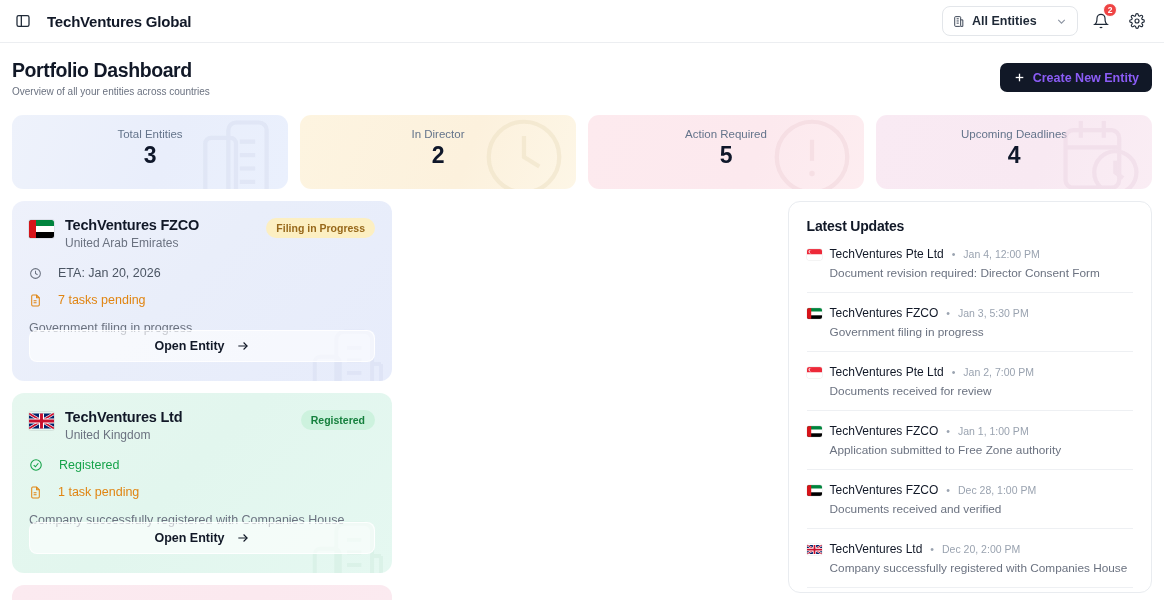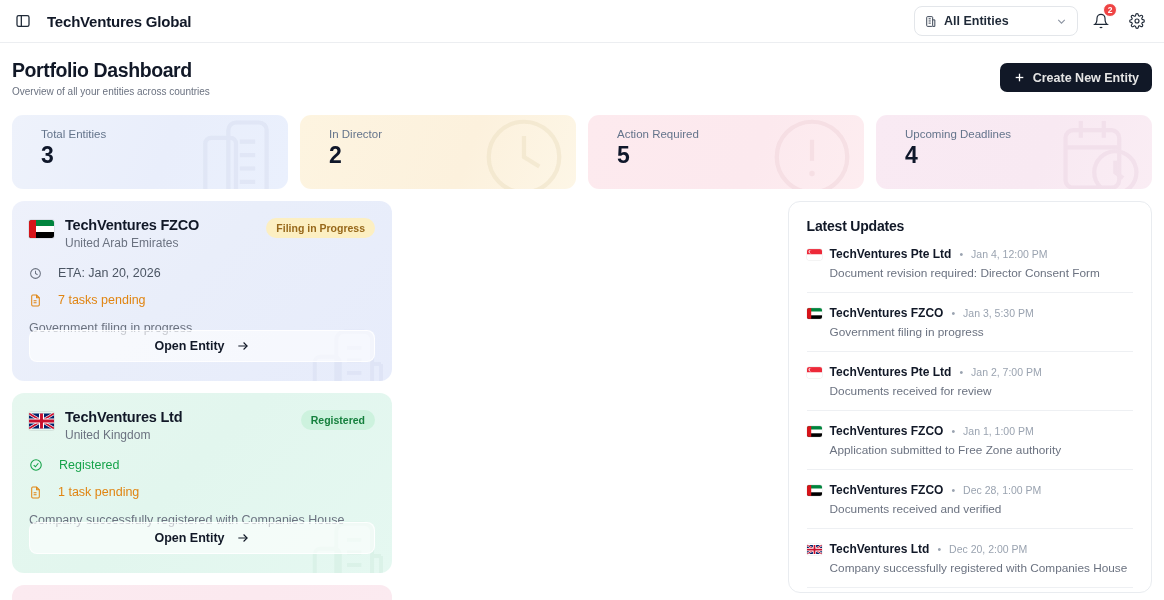--- a/index.html
+++ b/index.html
@@ -19,51 +19,52 @@
     border-bottom:1px solid #eceef1;
     background:#fff;
   }
   .panel-toggle{
     width:30px;height:30px;display:flex;align-items:center;justify-content:center;
     border-radius:6px;cursor:pointer;
   }
   .brand{ font-size:15px; font-weight:700; letter-spacing:-0.2px; margin-left:9px; color:#111827;}
   .topbar-right{ margin-left:auto; display:flex; align-items:center; gap:10px; }
   .entity-select{
-    width:164px;height:30px;border:1px solid #e3e6ea;border-radius:8px;
+    width:136px;height:30px;border:1px solid #e3e6ea;border-radius:8px;
     display:flex;align-items:center;gap:7px;padding:0 9px;background:#fff;cursor:pointer;
     font-size:12.5px;font-weight:600;color:#1f2937;
   }
   .entity-select .chev{ margin-left:auto; }
   .icon-btn{ position:relative;width:26px;height:26px;display:flex;align-items:center;justify-content:center;cursor:pointer;border-radius:6px;}
   .badge-dot{
     position:absolute; top:-5px; right:-3px;
     background:#ef4444;color:#fff;font-size:8.5px;font-weight:700;
     min-width:14px;height:14px;border-radius:8px;
     display:flex;align-items:center;justify-content:center;
     border:1.5px solid #fff;
   }
 
   
   .page-head{ padding:16px 12px 0 12px; display:flex; align-items:flex-start; }
   .page-title{ font-size:19.5px; font-weight:700; letter-spacing:-0.4px; color:#111827; }
   .page-sub{ font-size:10px; color:#6b7280; margin-top:4px; }
   .create-btn{
     margin-left:auto; margin-top:4px;
-    height:29px; background:#111827; color:#e5e5e5;
+    height:29px; background:#111827; color:#8b5cf6;
     border-radius:7px; display:flex; align-items:center; gap:7px;
     padding:0 13px; font-size:12.5px; font-weight:600; cursor:pointer;
     border:none;
   }
 
   
   .stats{ display:flex; gap:12px; padding:18px 12px 0 12px; }
   .stat{
     flex:1 1 0; height:74px; border-radius:11px; position:relative; overflow:hidden;
-    padding:13px 29px;
+    padding:13px 22px;
+    text-align:center;
   }
   .stat-label{ font-size:11.5px; color:#64748b; font-weight:400; }
   .stat-value{ font-size:23px; font-weight:700; color:#0f172a; margin-top:2px; letter-spacing:-0.5px; }
   .stat .deco{ position:absolute; right:6px; bottom:-14px; opacity:.5; }
   .stat-blue  { background:linear-gradient(110deg,#eef2fb 0%,#e9eefb 55%,#eaf0fd 100%); }
   .stat-amber { background:linear-gradient(110deg,#fdf4e0 0%,#fcf1dd 60%,#fdf6e6 100%); }
   .stat-rose  { background:linear-gradient(110deg,#fdeaee 0%,#fce9ee 60%,#fdedf0 100%); }
   .stat-pink  { background:linear-gradient(110deg,#f9eaf3 0%,#f8e9f2 60%,#faedf4 100%); }
 
   
@@ -111,21 +112,21 @@
     width:368px; border:1px solid #e9ecf0; border-radius:12px; background:#fff;
     padding:16px 18px 0 18px; height:392px; overflow:hidden;
   }
   .up-title{ font-size:14px; font-weight:700; color:#111827; letter-spacing:-0.2px; }
   .up-item{ padding:13px 0 12px 0; border-bottom:1px solid #eef0f3; }
   .up-item:first-of-type{ padding-top:15px; }
   .up-item:last-child{ border-bottom:none; }
   .up-top{ display:flex; align-items:center; gap:8px; }
   .up-flag{ width:15px;height:11px;border-radius:2px;overflow:hidden;flex:none;
             box-shadow:0 0 0 .5px rgba(0,0,0,.09); }
-  .up-entity{ font-size:12px; font-weight:700; color:#111827; }
+  .up-entity{ font-size:12px; font-weight:400; color:#111827; }
   .up-time{ font-size:10.5px; color:#9aa3b0; }
   .up-text{ font-size:11.8px; color:#6b7280; margin-top:5px; margin-left:23px; }
 
   svg{ display:block; }
 </style>
 </head>
 <body>
 
 <div class="topbar">
   <div class="panel-toggle">

